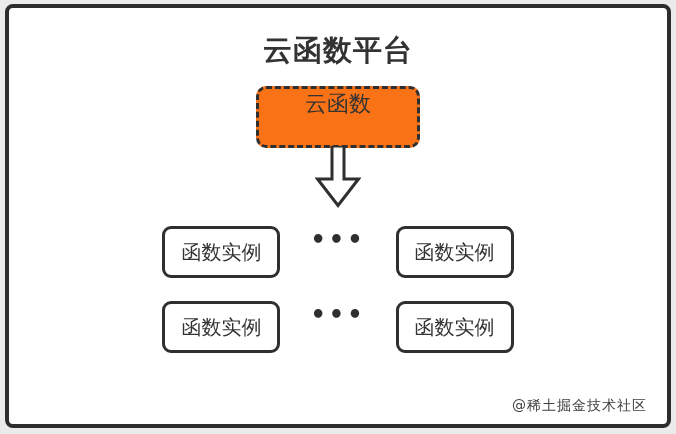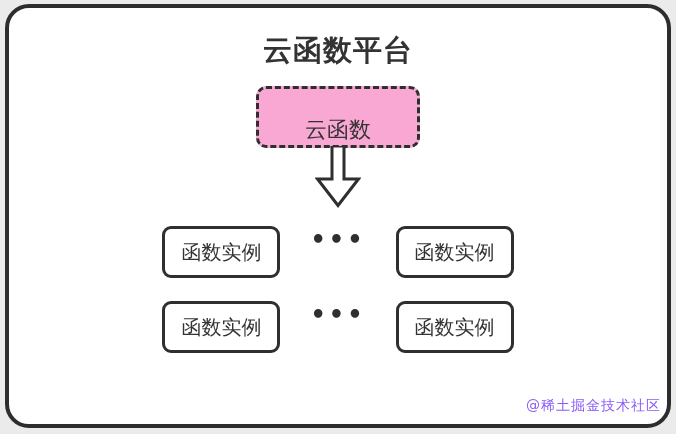--- a/index.html
+++ b/index.html
@@ -12,43 +12,43 @@
     overflow: hidden;
   }
   .card {
     position: absolute;
     left: 5px;
     top: 4px;
     right: 5px;
     bottom: 6px;
     background: #ffffff;
     border: 4px solid #2d2d2d;
-    border-radius: 24px;
+    border-radius: 8px;
     box-sizing: border-box;
   }
   .title {
     margin-top: 23px;
     text-align: center;
     font-size: 29px;
     font-weight: bold;
     color: #333333;
     letter-spacing: 1px;
   }
   .cloud-box {
     width: 158px;
     height: 56px;
     margin: 15px auto 0 auto;
     border: 3px dashed #2f2f2f;
     border-radius: 10px;
     display: flex;
-    align-items: flex-end;
+    align-items: flex-start;
     justify-content: center;
     font-size: 22px;
     color: #333333;
-    background: #f9a8d4;
+    background: #f97316;
     box-sizing: content-box;
   }
   .arrow-wrap {
     display: flex;
     justify-content: center;
     margin-top: -2px;
     height: 62px;
   }
   .row {
     display: flex;
@@ -72,24 +72,24 @@
     margin: 0 30px;
     font-size: 24px;
     font-weight: bold;
     letter-spacing: 3px;
     color: #2f2f2f;
     line-height: 1;
     padding-top: 2px;
   }
   .watermark {
     position: absolute;
-    right: 6px;
+    right: 20px;
     bottom: 9px;
     font-size: 14px;
-    color: #8b5cf6;
+    color: #404040;
     letter-spacing: 1px;
   }
 </style>
 </head>
 <body>
 
 <div class="card">
 
   <div class="title">云函数平台</div>
 

